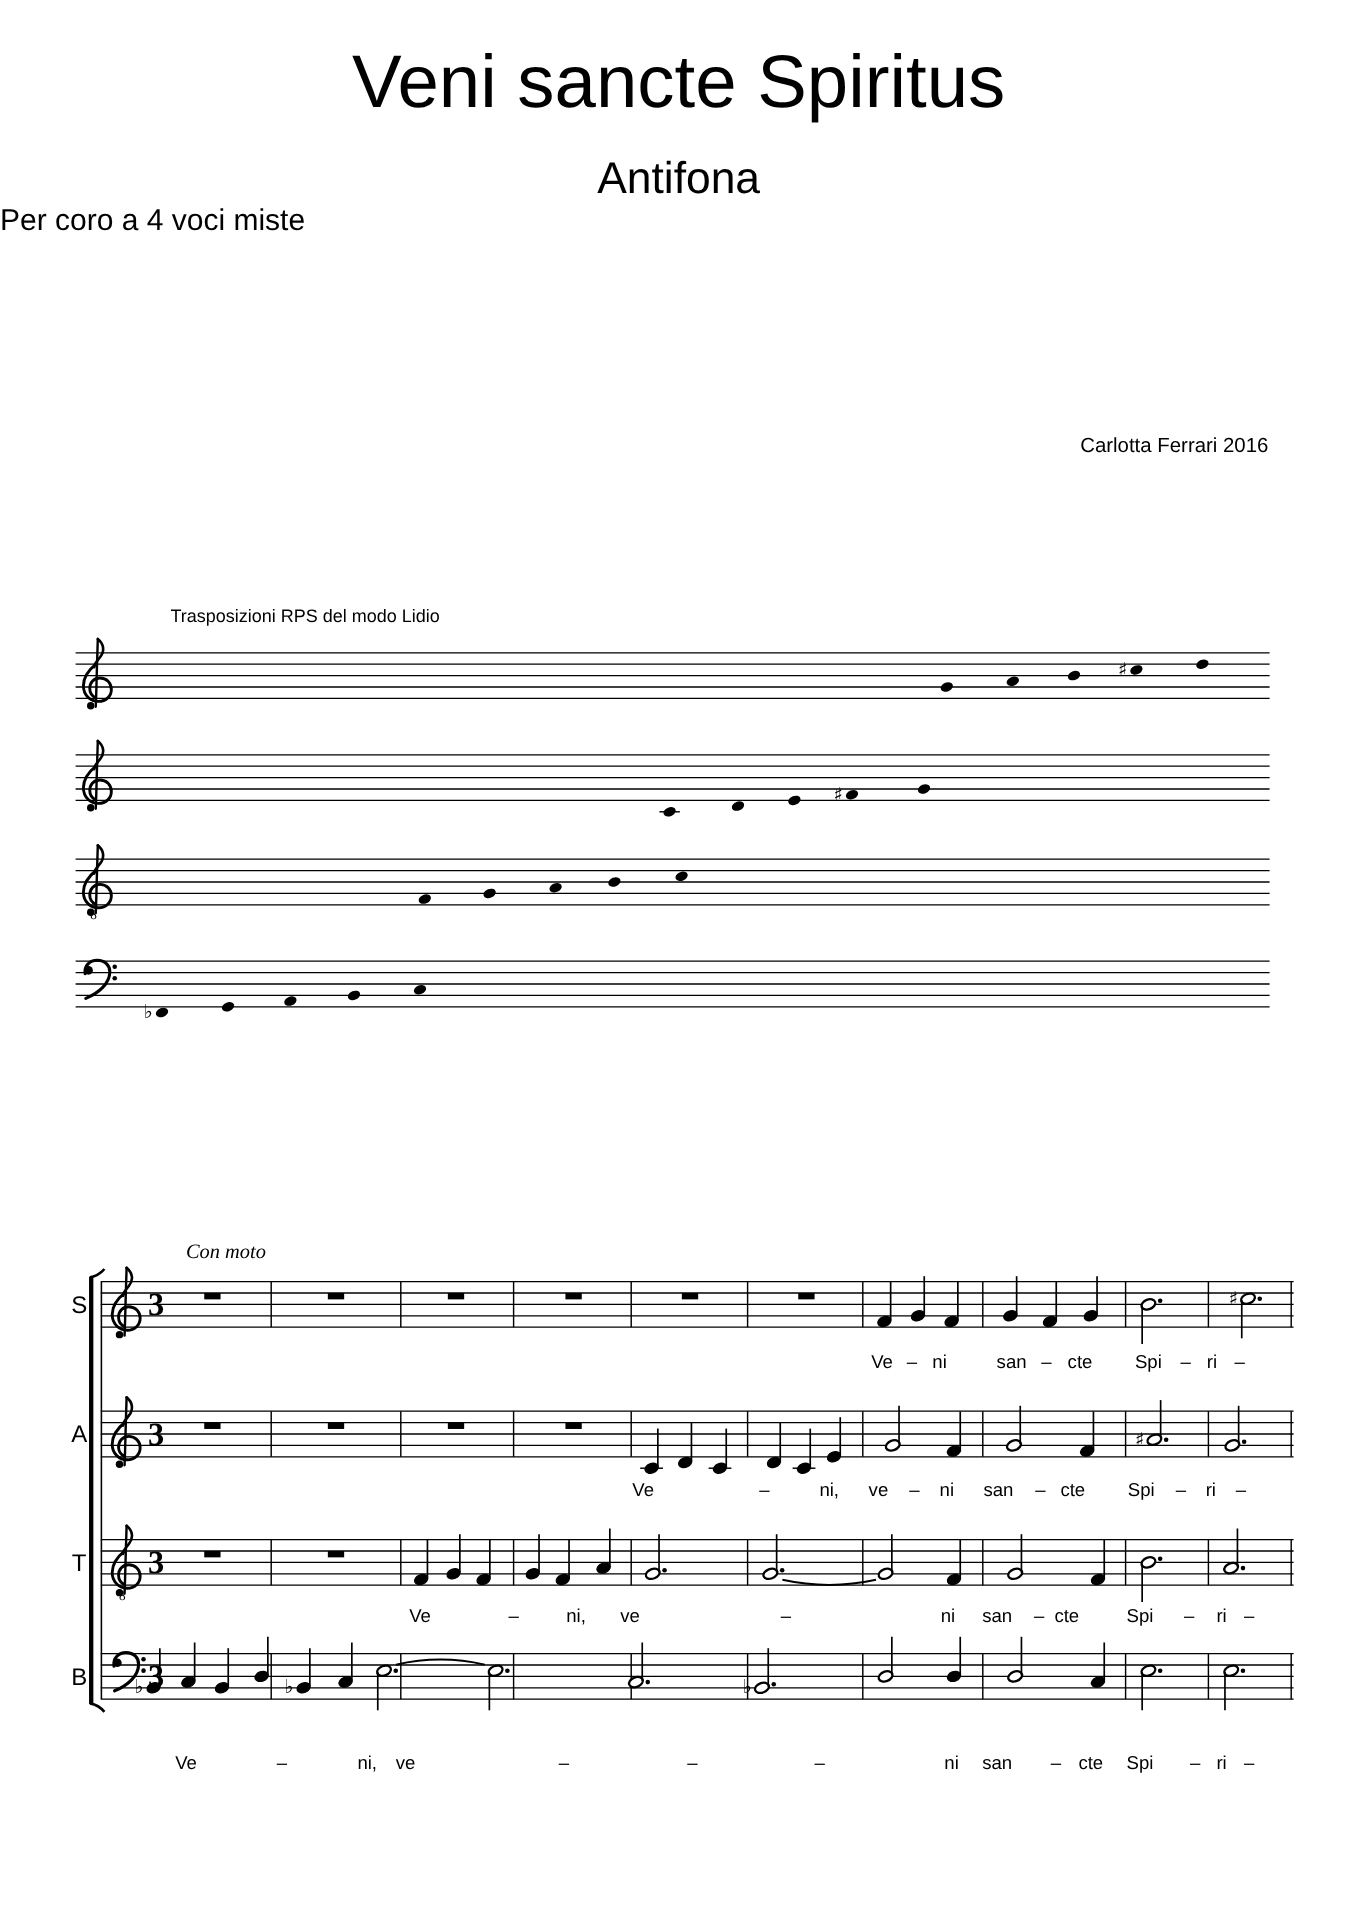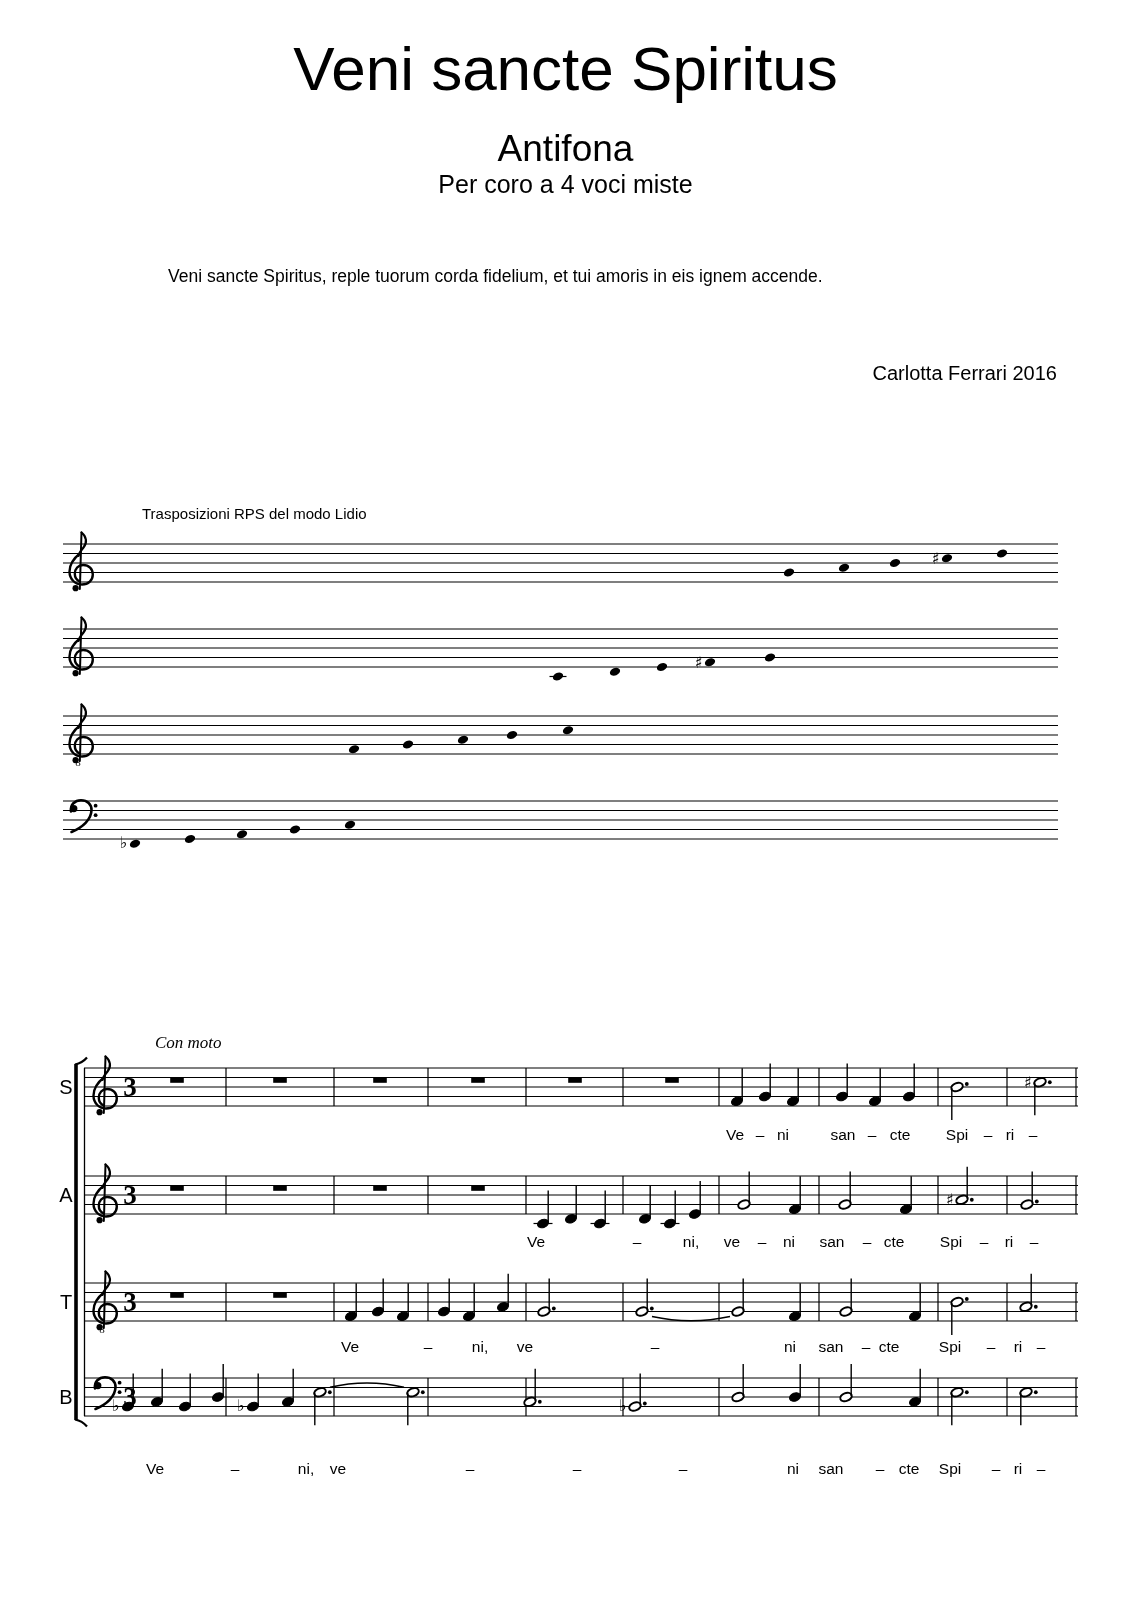--- a/index.html
+++ b/index.html
@@ -8,35 +8,34 @@
     width:1131px;height:1600px;
     background:#ffffff;
     font-family:"Liberation Sans",sans-serif;
     color:#000;
     margin:0 auto;
     overflow:hidden;
   }
   .abs{position:absolute;white-space:nowrap;}
   .title{top:36px;left:0;width:100%;text-align:center;font-size:62px;line-height:1.05;}
   .subtitle{top:128px;left:0;width:100%;text-align:center;font-size:37px;}
-  .scoring{top:170px;left:0;width:100%;text-align:center;font-size:25px;}
+  .scoring{top:170px;left:0;width:100%;font-size:25px;}
   .antiphon{top:266px;left:168px;font-size:17.5px;}
-  .composer{top:362px;right:74px;font-size:20px;}
+  .composer{top:362px;right:74px;font-size:17px;}
   .transp-label{top:505px;left:142px;font-size:15px;}
   .tempo{top:1033px;left:127px;font-size:17px;font-family:"Liberation Serif",serif;font-style:italic;margin-left:28px;}
   svg#notation{position:absolute;top:0;left:0;}
 </style>
 </head>
 <body>
 
 <div class="page">
   <div class="abs subtitle">Antifona</div>
   <div class="abs title">Veni sancte Spiritus</div>
   <div class="abs scoring">Per coro a 4 voci miste</div>
-  <div class="abs antiphon">Veni sancte Spiritus, reple tuorum corda fidelium, et tui amoris in eis ignem accende.</div>
   <div class="abs composer">Carlotta Ferrari 2016</div>
   <div class="abs transp-label">Trasposizioni RPS del modo Lidio</div>
   <div class="abs tempo">Con moto</div>
   <svg id="notation" width="1131" height="1600" viewBox="0 0 1131 1600">
       <g>
         <g>
           <line x1="63" x2="1058" y1="544" y2="544" stroke="#000000" stroke-width="1.1"></line>
           <line x1="63" x2="1058" y1="553.5" y2="553.5" stroke="#000000" stroke-width="1.1"></line>
           <line x1="63" x2="1058" y1="563" y2="563" stroke="#000000" stroke-width="1.1"></line>
           <line x1="63" x2="1058" y1="572.5" y2="572.5" stroke="#000000" stroke-width="1.1"></line>

